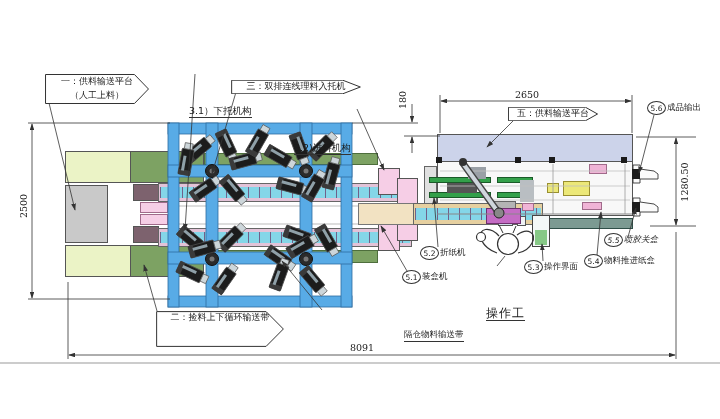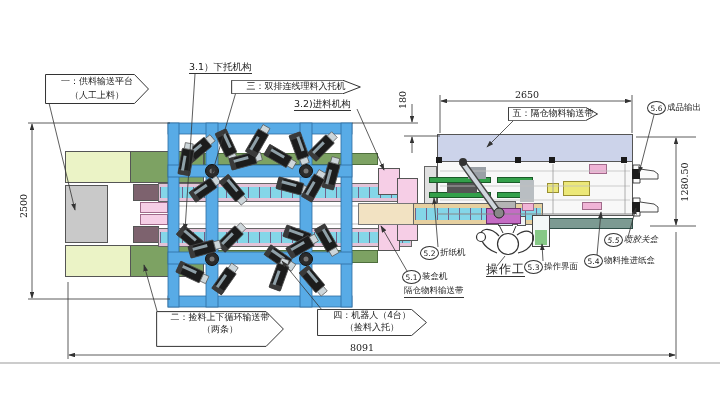--- a/index.html
+++ b/index.html
@@ -1,20 +1,20 @@
 <!DOCTYPE html>
 <html><head>
 <meta charset="utf-8">
 <style>
   html,body{margin:0;padding:0;background:#fff;}
   #stage{position:relative;width:720px;height:419px;background:#ffffff;overflow:hidden;
          font-family:"DejaVu Sans",sans-serif;color:#1a1a1a;}
   .blk{position:absolute;box-sizing:border-box;border:1px solid #555;}
   .nob{border:none;}
-  .lbl{position:absolute;font-size:9px;white-space:nowrap;line-height:11px;}
+  .lbl{position:absolute;font-size:9px;white-space:nowrap;line-height:11px;margin-top:44px;}
   .dim{position:absolute;font-family:"DejaVu Serif",serif;font-size:9.5px;text-align:center;white-space:nowrap;}
   .vdim{transform:rotate(-90deg);}
   .banner{position:absolute;}
   .banner svg.bshape{position:absolute;left:0;top:0;width:100%;height:100%;}
   .banner polygon{fill:#ffffff;stroke:#333;stroke-width:1;vector-effect:non-scaling-stroke;}
   .btxt{position:relative;text-align:center;font-size:9px;line-height:13px;white-space:nowrap;}
   .numlbl{position:absolute;display:flex;align-items:center;font-size:8.5px;white-space:nowrap;}
   .circ{display:inline-flex;align-items:center;justify-content:center;width:17px;height:12px;
         border:1px solid #333;border-radius:50%;font-size:7.5px;margin-right:1px;background:#fff;}
   .ulin{border-bottom:1px solid #333;padding-bottom:1px;}
@@ -366,38 +366,28 @@
   <div class="banner z7" style="left:231px;top:80px;width:130px;height:14px;">
     <svg class="bshape" viewBox="0 0 100 30" preserveAspectRatio="none">
         <polygon points="0.5,0.5 86,0.5 99.5,15 86,29.5 0.5,29.5"></polygon>
       </svg>
     <div class="btxt" style="line-height:13px;">三：双排连线理料入托机</div>
   </div>
   <div class="banner z7" style="left:508px;top:107px;width:90px;height:14px;">
     <svg class="bshape" viewBox="0 0 100 30" preserveAspectRatio="none">
         <polygon points="0.5,0.5 86,0.5 99.5,15 86,29.5 0.5,29.5"></polygon>
       </svg>
-    <div class="btxt" style="line-height:13px;">五：隔仓物料输送带</div>
+    <div class="btxt" style="line-height:13px;">五：供料输送平台</div>
   </div>
   <div class="banner z7" style="left:156px;top:311px;width:128px;height:36px;">
     <svg class="bshape" viewBox="0 0 100 30" preserveAspectRatio="none">
         <polygon points="0.5,0.5 86,0.5 99.5,15 86,29.5 0.5,29.5"></polygon>
       </svg>
     <div class="btxt" style="line-height:12px;">
       <div>二：捡料上下循环输送带</div>
-      <div>（两条）</div>
-    </div>
-  </div>
-  <div class="banner z7" style="left:317px;top:309px;width:110px;height:27px;">
-    <svg class="bshape" viewBox="0 0 100 30" preserveAspectRatio="none">
-        <polygon points="0.5,0.5 86,0.5 99.5,15 86,29.5 0.5,29.5"></polygon>
-      </svg>
-    <div class="btxt" style="line-height:12px;">
-      <div>四：机器人（4台）</div>
-      <div>（捡料入托）</div>
     </div>
   </div>
 
   <div class="lbl ulin z7" style="left:189px;top:61px;font-size:9.5px;">3.1）下托机构</div>
   <div class="lbl ulin z7" style="left:294px;top:98px;font-size:9.5px;">3.2)进料机构</div>
   <div class="lbl ulin z7" style="left:486px;top:264px;font-size:12px;letter-spacing:1px;">操作工</div>
   <div class="lbl ulin z7" style="left:404px;top:285px;font-size:8.5px;">隔仓物料输送带</div>
 
   <div class="numlbl z7" style="left:402px;top:270px;">
     <span class="circ">5.1</span>

